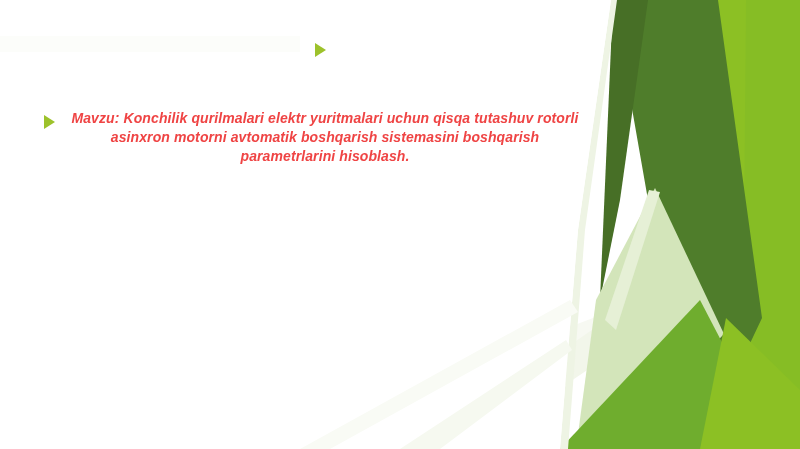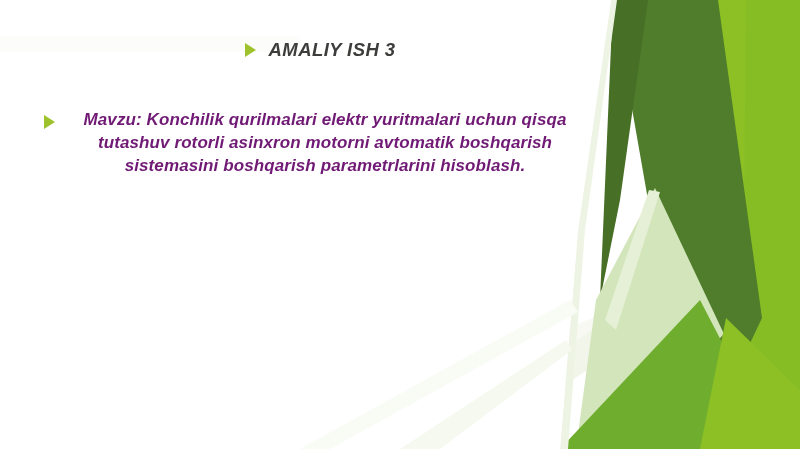--- a/index.html
+++ b/index.html
@@ -68,24 +68,24 @@
     display: flex;
     align-items: flex-start;
   }
   #body-block .bullet-tri {
     border-width: 7px 0 7px 11px;
     margin-top: 6px;
   }
   #body-text {
     margin-left: 12px;
     width: 516px;
-    font-size: 17px;
+    font-size: 14px;
     font-weight: bold;
     font-style: italic;
-    color: #701a75;
+    color: #ef4444;
     line-height: 1.35;
     text-align: center;
     letter-spacing: 0.1px;
   }
 </style>
 </head>
 <body>
 
 <div id="slide">
 
@@ -121,21 +121,20 @@
 
     <polygon points="300,449 570,300 578,312 330,449" fill="#f9fbf5"></polygon>
     <polygon points="400,449 566,340 572,350 440,449" fill="#f6f9f0"></polygon>
     <polygon points="0,36 300,36 300,52 0,52" fill="#fcfdfa"></polygon>
   </svg>
 
   <div class="content-layer">
 
     <div id="title-block">
       <span class="bullet-tri"></span>
-      <div id="title-text">AMALIY ISH 3</div>
     </div>
 
     <div id="body-block">
       <span class="bullet-tri"></span>
       <div id="body-text">Mavzu: Konchilik qurilmalari elektr yuritmalari uchun qisqa tutashuv rotorli asinxron motorni avtomatik boshqarish sistemasini boshqarish parametrlarini hisoblash.</div>
     </div>
 
   </div>
 </div>
 

